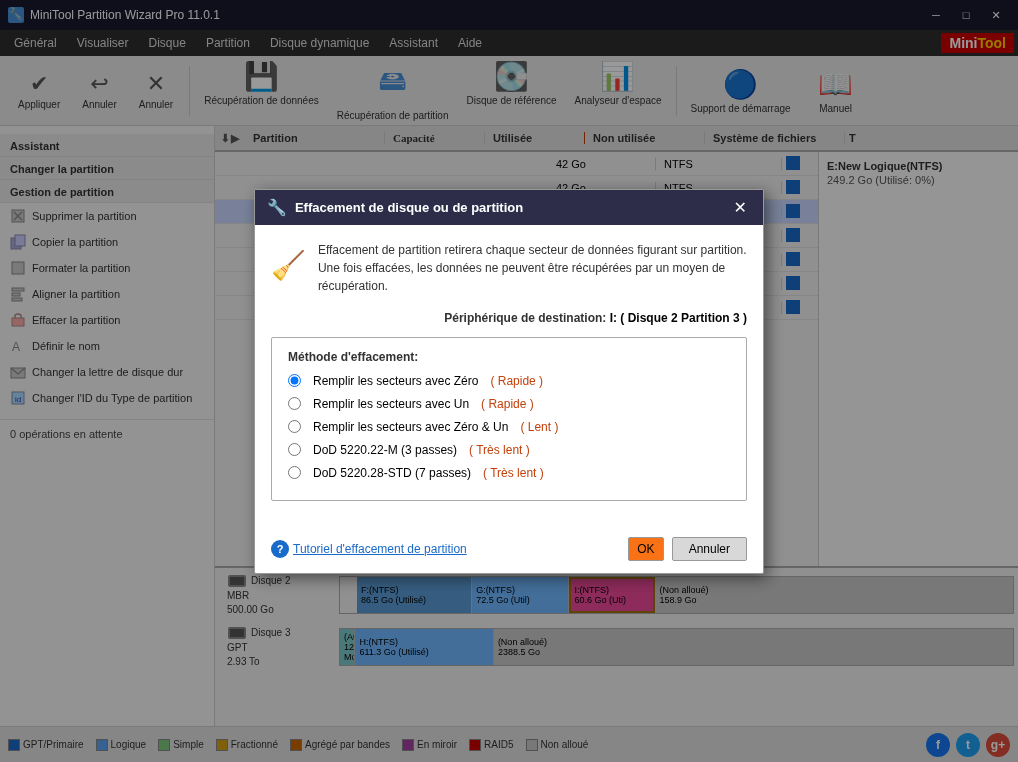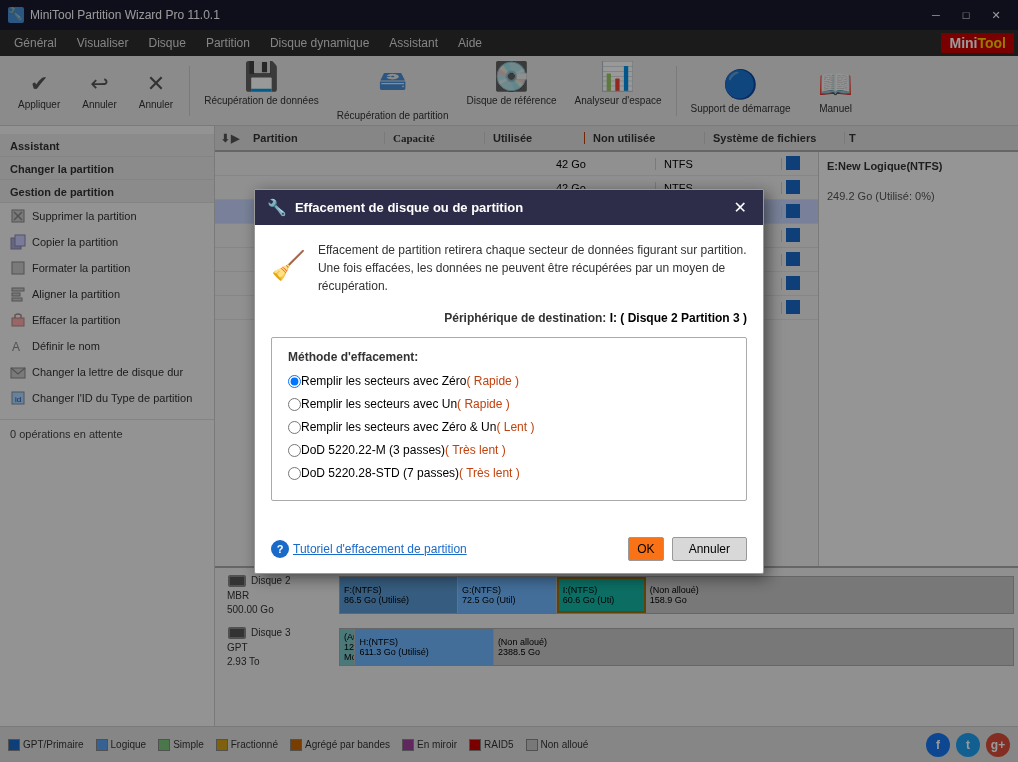--- a/index.html
+++ b/index.html
@@ -204,21 +204,21 @@
       align-items: flex-start;
       padding: 2px 4px;
       font-size: 9px;
       overflow: hidden;
       cursor: pointer;
       border-right: 1px solid #bbb;
     }
     .disk-segment:last-child { border-right: none; }
     .seg-ntfs { background: #5b9bd5; }
     .seg-ntfs2 { background: #70b8ff; }
-    .seg-selected { background: #14b8a6; border: 2px solid #a07010; }
+    .seg-selected { background: #ec4899; border: 2px solid #a07010; }
     .seg-unalloc { background: #c8c8c8; }
     .seg-other { background: #7ec8c8; }
 
     
     #status-bar {
       height: 36px;
       background: #e0e0e0;
       border-top: 1px solid #ccc;
       display: flex;
       align-items: center;
@@ -299,22 +299,22 @@
       border-radius: 2px;
     }
     .method-group-title {
       font-size: 12px;
       font-weight: bold;
       color: #333;
       margin-bottom: 10px;
     }
     .radio-option {
       display: flex;
-      align-items: flex-end;
-      gap: 0;
+      align-items: center;
+      gap: 12px;
       margin-bottom: 8px;
       font-size: 12px;
       cursor: pointer;
       margin-top: 9px;
     }
     .radio-option input[type=radio] { cursor: pointer; }
     .radio-speed { color: #c2410c; }
     .dialog-footer {
       display: flex;
       align-items: center;
@@ -342,21 +342,21 @@
 
     
     .disk-info-right {
       width: 200px;
       background: #f8f8f8;
       border-left: 1px solid #ccc;
       padding: 8px;
       font-size: 11px;
     }
     .disk-info-right .vol-name { font-weight: bold; color: #333; }
-    .disk-info-right .vol-detail { color: #555; margin-top: 18px; }
+    .disk-info-right .vol-detail { color: #555; margin-top: 2px; }
   </style>
 </head>
 <body>
 
 <div id="title-bar">
   <span class="title-icon">🔧</span>
   <span class="title-text">MiniTool Partition Wizard Pro 11.0.1</span>
   <div class="win-controls">
     <button class="win-btn">─</button>
     <button class="win-btn">□</button>
@@ -599,21 +599,21 @@
             <svg width="20" height="16" viewBox="0 0 20 16">
                 <rect x="1" y="2" width="18" height="12" rx="2" fill="#888"></rect>
                 <rect x="3" y="4" width="14" height="8" fill="#555"></rect>
               </svg>
             <span>Disque 2</span>
           </div>
           <div>MBR</div>
           <div>500.00 Go</div>
         </div>
         <div class="disk-bar-area">
-          <div class="disk-segment seg-ntfs" style="flex:17;">
+          <div class="disk-segment seg-ntfs" style="flex:17;margin-left:17px;">
             <span>F:(NTFS)</span>
             <span>86.5 Go (Utilisé)</span>
           </div>
           <div class="disk-segment seg-ntfs2" style="flex:14;">
             <span>G:(NTFS)</span>
             <span>72.5 Go (Util)</span>
           </div>
           <div class="disk-segment seg-selected" style="flex:12;">
             <span>I:(NTFS)</span>
             <span>60.6 Go (Uti)</span>

